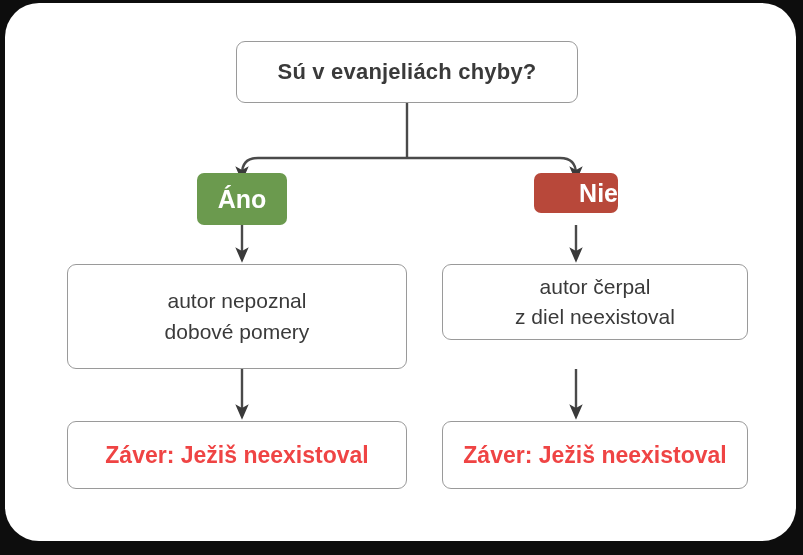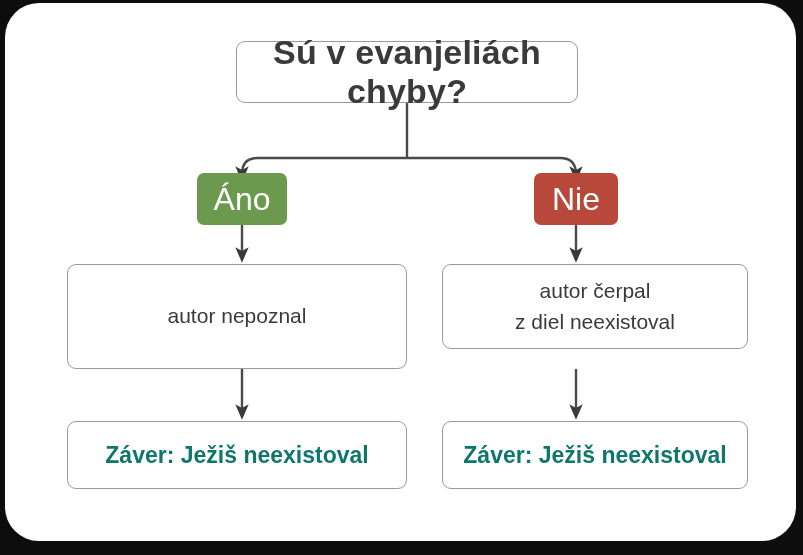--- a/index.html
+++ b/index.html
@@ -45,50 +45,50 @@
     justify-content: center;
     text-align: center;
   }
   .plain-box {
     background: #ffffff;
     border: 1.6px solid #9a9a9a;
     border-radius: 9px;
     color: #3a3a3a;
   }
   .question-box {
-    font-size: 34px;
+    font-size: 22px;
     font-weight: 700;
     letter-spacing: .2px;
   }
   .body-box {
     font-size: 21px;
     font-weight: 400;
     line-height: 1.45;
   }
   .body-box .line { display: block; }
   .concl-box {
     font-size: 23px;
     font-weight: 700;
-    color: #0f766e;
+    color: #ef4444;
   }
   .pill {
     border-radius: 7px;
     color: #ffffff;
-    font-size: 32px;
-    font-weight: 400;
+    font-size: 25px;
+    font-weight: 700;
   }
   .pill-yes { background: #6b9a4e; }
   .pill-no  { background: #b8483a; }
 
   
   #n-question { left: 231px; top: 38px;  width: 342px; height: 62px; }
   #n-yes      { left: 192px; top: 170px; width: 90px;  height: 52px; }
-  #n-no       { left: 529px; top: 170px; width: 84px;  height: 52px; }
+  #n-no       { left: 529px; top: 170px; width: 84px;  height: 40px; align-items: flex-end; }
   #n-left-mid { left: 62px;  top: 261px; width: 340px; height: 105px; }
-  #n-right-mid{ left: 437px; top: 261px; width: 306px; height: 85px; }
+  #n-right-mid{ left: 437px; top: 261px; width: 306px; height: 76px; }
   #n-left-end { left: 62px;  top: 418px; width: 340px; height: 68px; }
   #n-right-end{ left: 437px; top: 418px; width: 306px; height: 68px; }
 </style>
 </head>
 <body>
 
 <div id="stage">
   <div id="card">
 
     <svg id="flow" viewBox="0 0 791 538">
@@ -121,20 +121,21 @@
     <div id="n-yes" class="node pill pill-yes">
       <span>Áno</span>
     </div>
 
     <div id="n-no" class="node pill pill-no">
       <span>Nie</span>
     </div>
 
     <div id="n-left-mid" class="node plain-box body-box">
       <span class="line">autor nepoznal</span>
+      <span class="line">dobové pomery</span>
     </div>
 
     <div id="n-right-mid" class="node plain-box body-box">
       <span class="line">autor čerpal</span>
       <span class="line">z diel neexistoval</span>
     </div>
 
     <div id="n-left-end" class="node plain-box concl-box">
       <span>Záver: Ježiš neexistoval</span>
     </div>

